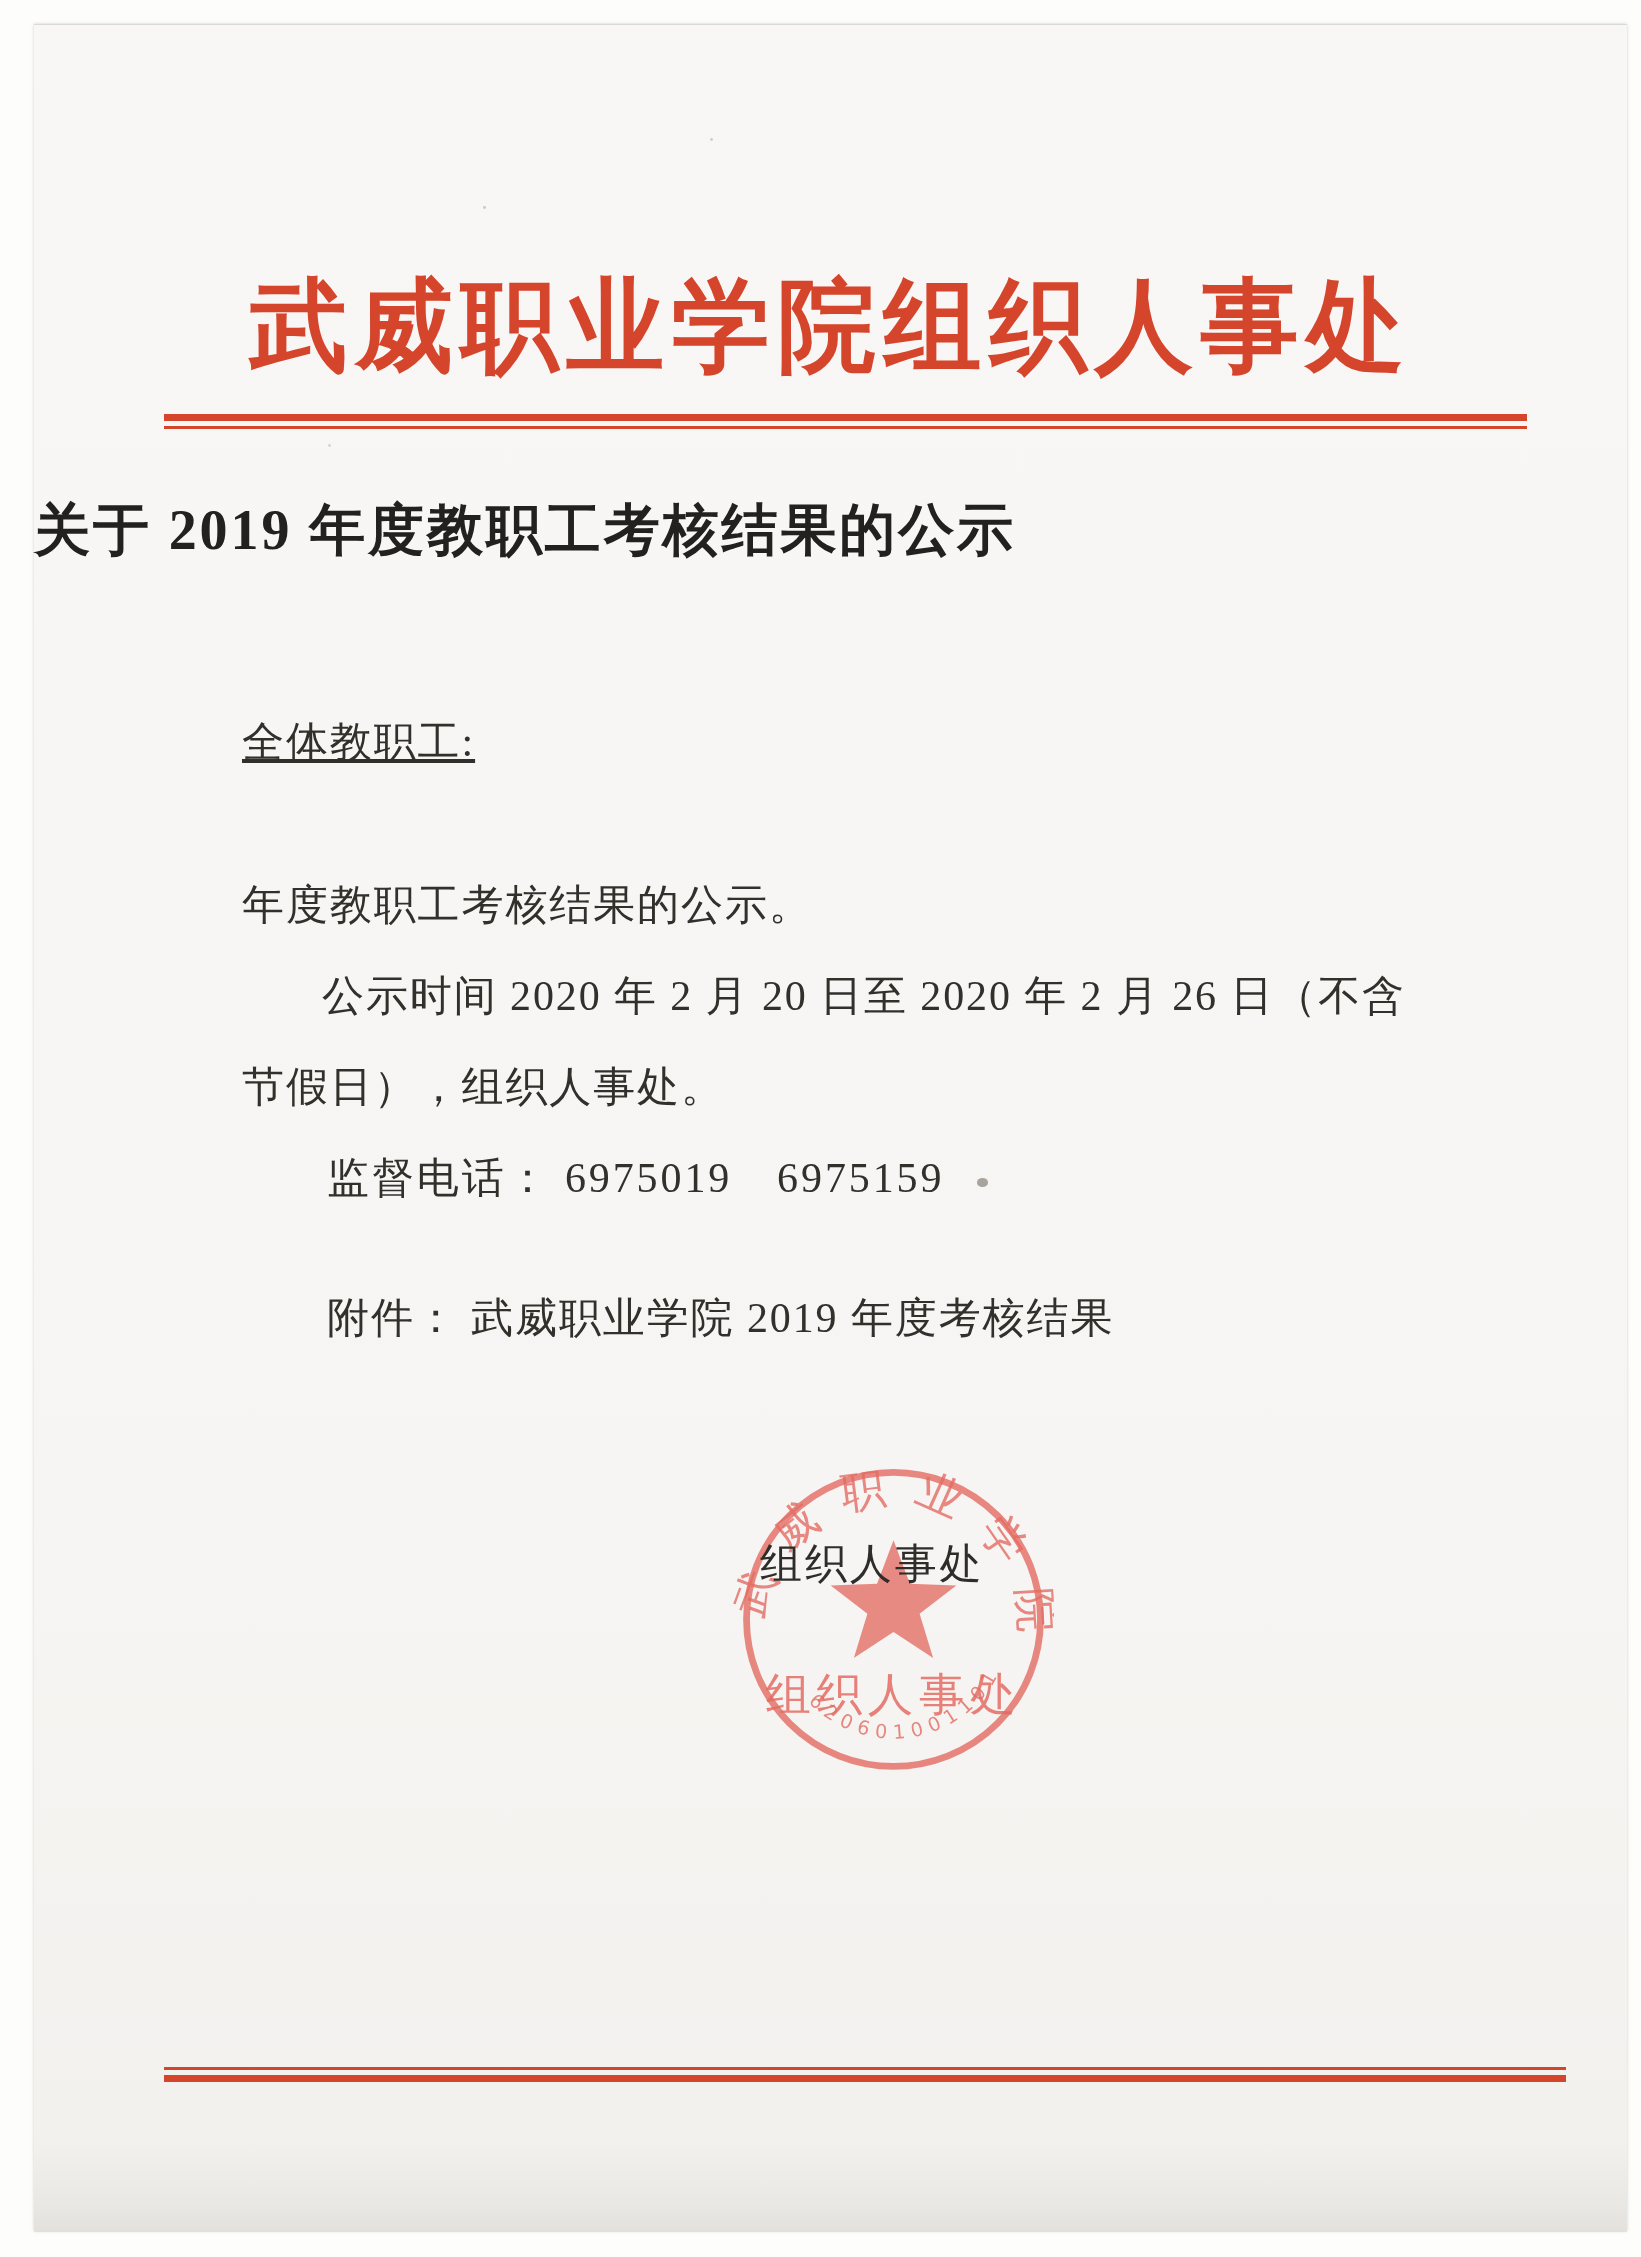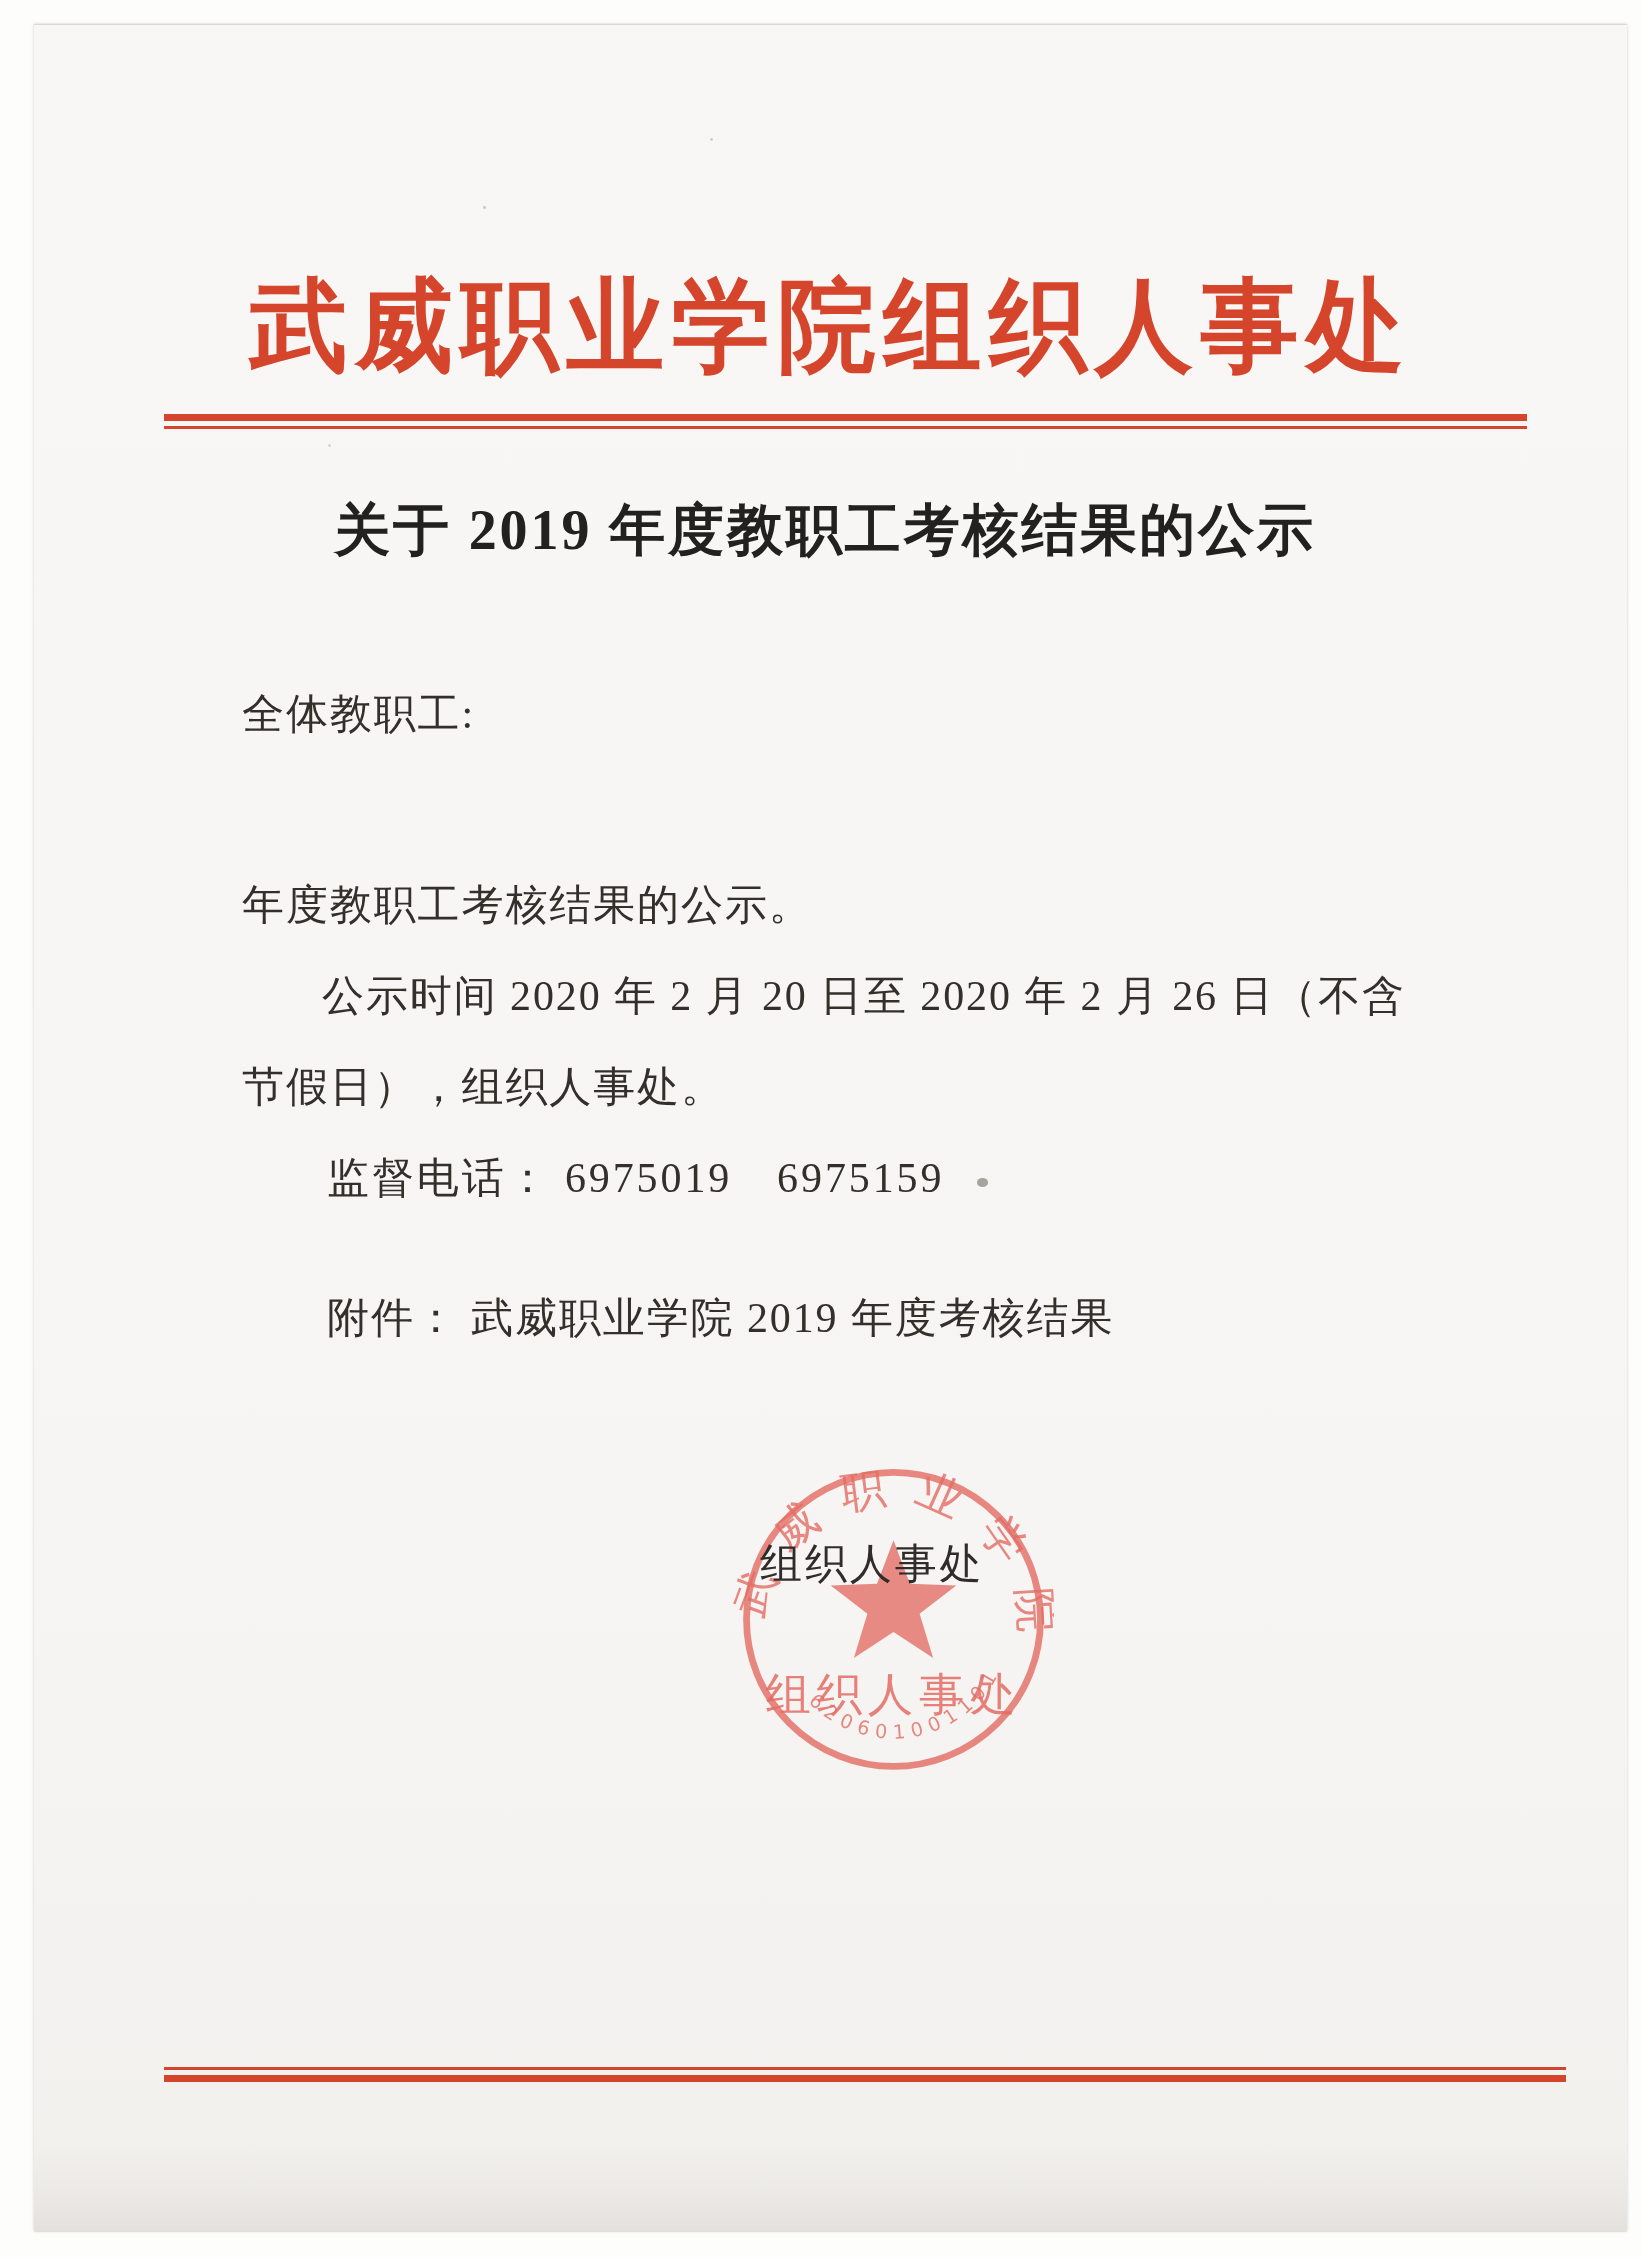--- a/index.html
+++ b/index.html
@@ -23,30 +23,29 @@
     transform:scaleY(1.04);
     white-space:nowrap;
   }
   .rule{position:absolute;left:130px;width:1363px;}
   .rule-top-thick{top:390px;height:6.8px;}
   .rule-top-thin{top:402px;height:2.9px;}
   .rule-bot-thin{top:2043px;height:2.9px;width:1402px;}
   .rule-bot-thick{top:2051px;height:6.8px;width:1402px;}
   .doc-title{
     position:absolute;left:0;right:11px;top:469px;
-    text-align:center;
     font-size:56px;font-weight:bold;color:#23211f;
     letter-spacing:2.9px;white-space:nowrap;
   }
   .body-line{
     position:absolute;
     font-size:42px;color:#33302c;
     letter-spacing:1.9px;white-space:nowrap;line-height:1;
   }
-  .l1{left:208px;top:669px;}
+  .l1{left:208px;top:697px;text-decoration:underline;}
   .l2{left:293px;top:770px;}
   .l3{left:208px;top:860px;}
   .l4{left:288px;top:951px;}
   .l5{left:208px;top:1042px;}
   .l6{left:293px;top:1133px;letter-spacing:2.9px;}
   .l7{left:293px;top:1273px;}
   .sig-dept{
     position:absolute;left:726px;top:1519px;
     font-size:42px;color:#2f2c29;letter-spacing:2.9px;line-height:1;white-space:nowrap;
     z-index:5;

